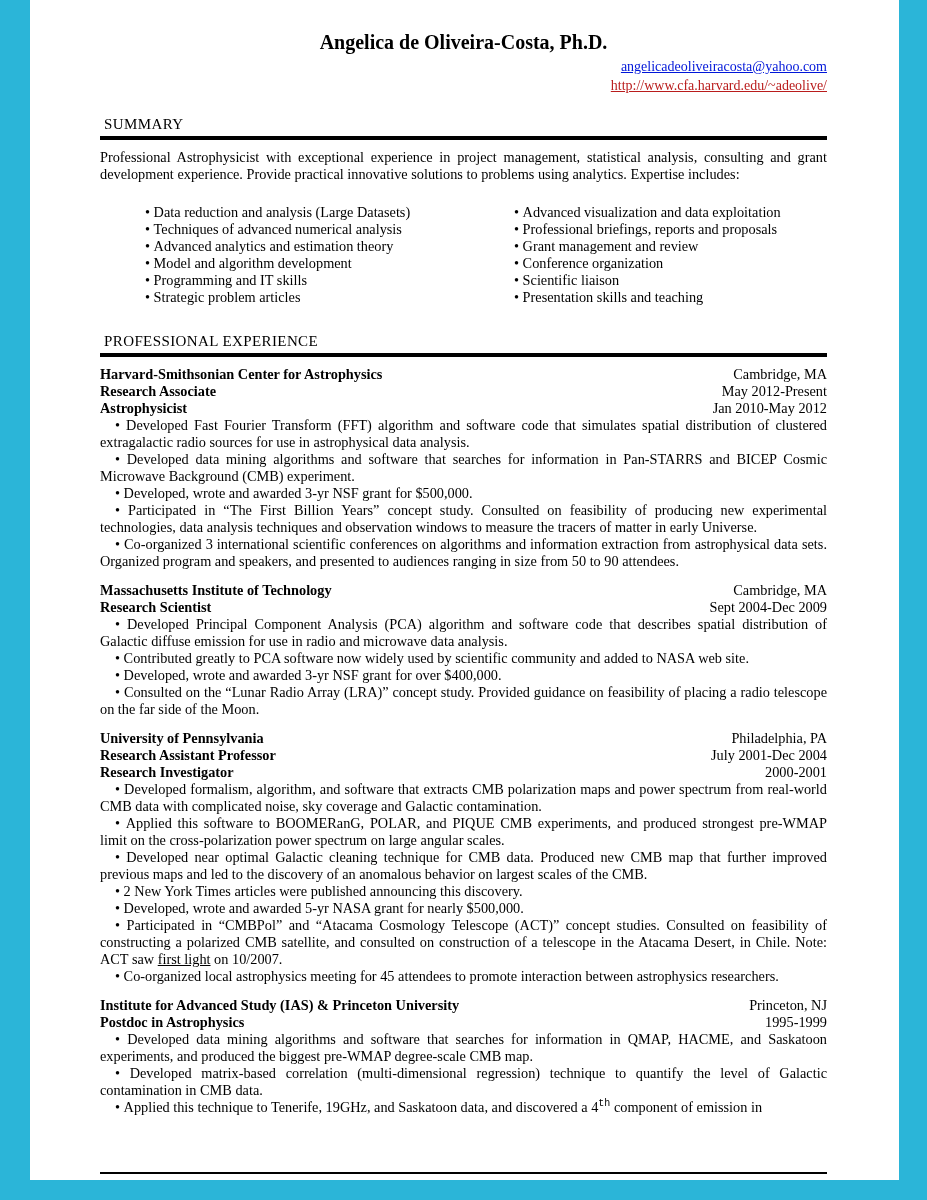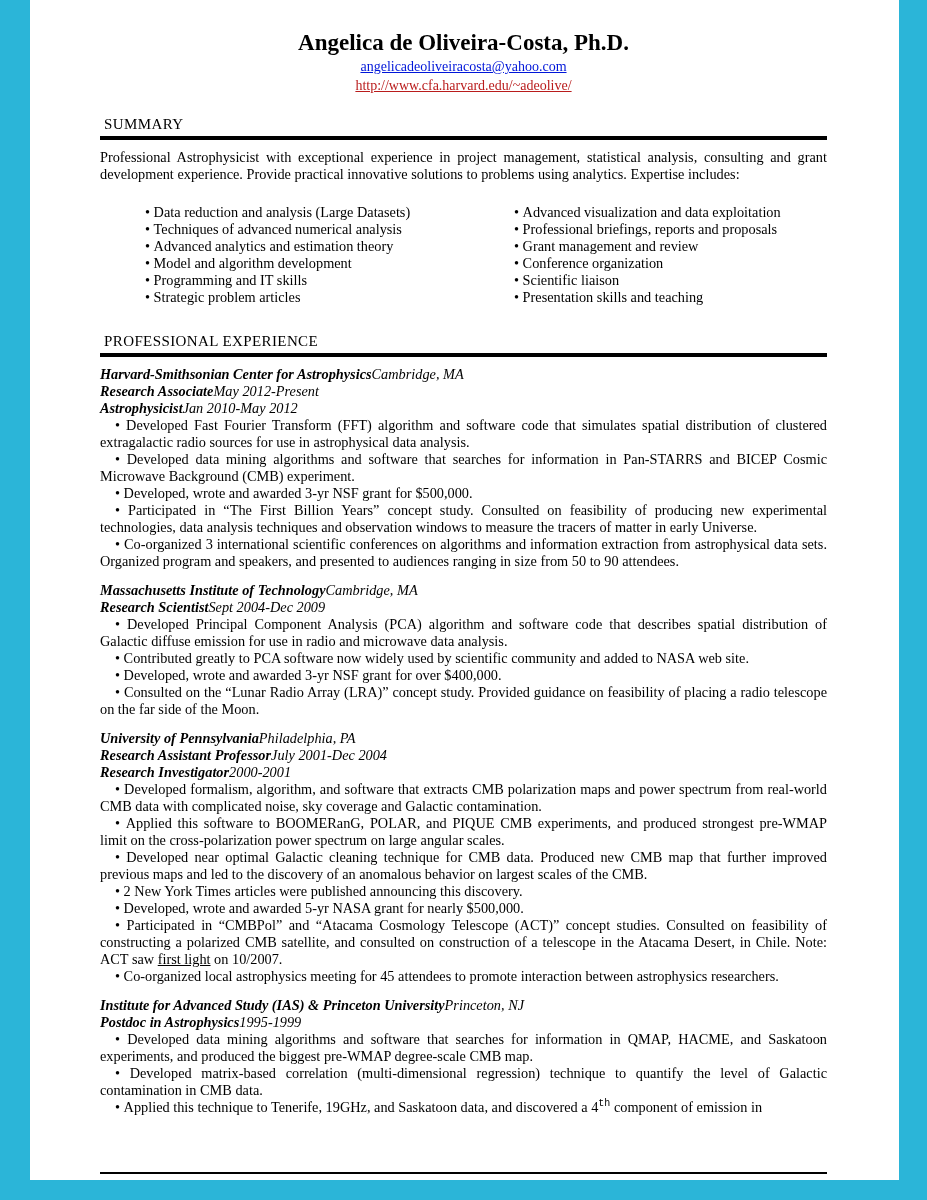--- a/index.html
+++ b/index.html
@@ -1,34 +1,34 @@
 <!DOCTYPE html>
 <html><head>
 <meta charset="utf-8">
 <style>
   html,body{margin:0;padding:0;}
   body{background:#dcdcdc;font-family:"Liberation Serif","DejaVu Serif",serif;color:#000;}
   .frame{width:927px;height:1200px;background:#fff;box-sizing:border-box;position:relative;overflow:hidden;margin:0 auto;
          border-left:30px solid #2bb5d8;border-right:28px solid #2bb5d8;border-bottom:20px solid #2bb5d8;}
   .page{padding:34px 72px 0 70px;font-size:14.3px;line-height:17px;}
   .header{text-align:center;margin-bottom:22px;}
-  h1{font-size:23px;margin:0 0 7px;font-weight:bold;}
-  .link{display:block;text-decoration:underline;font-size:14px;cursor:pointer;}
+  h1{font-size:20px;margin:0 0 7px;font-weight:bold;}
+  .link{display:block;text-decoration:underline;font-size:14px;cursor:pointer;text-align:right;}
   .email{color:#0016d9;}
   .website{color:#b91c1c;margin-top:2px;}
   h2{font-size:15px;font-weight:normal;letter-spacing:0.4px;margin:0 4px 3px;}
   .rule{height:4px;background:#000;margin-bottom:9px;}
   .intro{text-align:justify;margin:0 0 9px;}
   .skills{display:flex;padding-left:33px;margin-bottom:15px;}
   .skills ul{list-style:none;margin:12px;padding:0;}
   .skills ul:first-child{width:345px;}
   li::before{content:"\2022\00a0";}
   #jobs{margin-top:4px;}
   .job{margin-bottom:12px;}
-  .row{display:flex;justify-content:flex-start;font-style:italic;}
+  .row{display:flex;justify-content:space-between;}
   .bold{font-weight:bold;}
   .bullets{list-style:none;margin:0;padding:0;}
   .bullets li{text-align:justify;text-indent:15px;}
   sup{font-size:10px;line-height:0;font-family:Liberation Mono, monospace;}
   .footer-rule{position:absolute;left:70px;right:72px;bottom:6px;height:2px;background:#000;}
 </style>
 </head>
 <body>
 
 <div class="frame">

